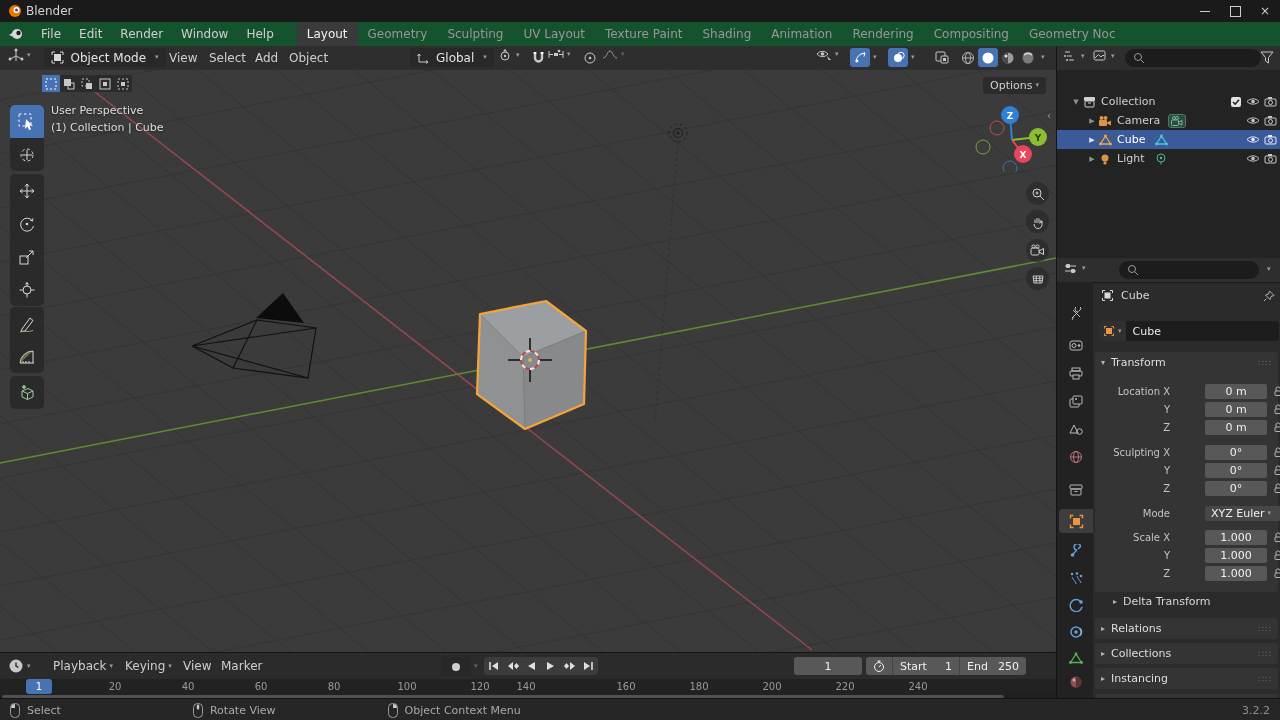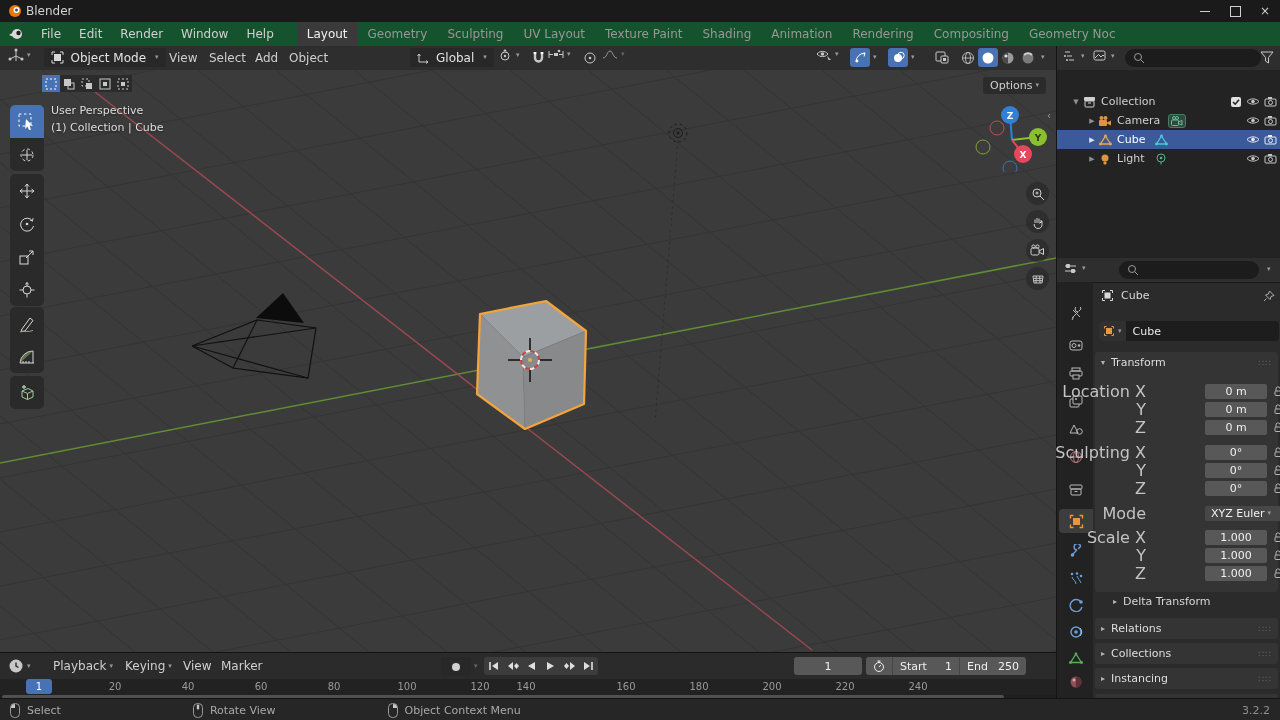--- a/index.html
+++ b/index.html
@@ -53,21 +53,21 @@
   
   #properties{left:1056px;top:258px;width:224px;height:440px;background:#2b2b2b;border-left:1px solid #141414}
   #proptabs{position:absolute;left:0;top:24px;width:36px;height:416px;background:#222}
   .ptab{position:absolute;left:2px;width:34px;height:24px;display:flex;align-items:center;justify-content:center}
   .ptab.active{background:#3d3d3d;border-radius:4px 0 0 4px}
   .panel{position:absolute;left:38px;width:183px;background:#343434;border-radius:3px}
   .panelhdr{height:21px;display:flex;align-items:center;padding:0 6px;color:#dedede;font-size:11px}
   .panelhdr .car{font-size:8px;color:#b5b5b5;margin-right:6px}
   .grip{margin-left:auto;color:#636363;font-size:9px;letter-spacing:1px}
   .trow{position:absolute;height:16px;display:flex;align-items:center}
-  .tlabel{position:absolute;right:132px;color:#c3c3c3;font-size:16px;white-space:nowrap}
+  .tlabel{position:absolute;right:108px;color:#c3c3c3;font-size:10px;white-space:nowrap}
   .tfield{position:absolute;left:110px;width:62px;height:15px;background:#585858;border-radius:2px;
           color:#f0f0f0;font-size:11px;display:flex;align-items:center;justify-content:center}
   .tlock{position:absolute;left:178px}
   
   #timeline{left:0;top:652px;width:1056px;height:46px;background:#2b2b2b;border-top:1px solid #141414}
   #tl-ruler{position:absolute;left:0;top:26px;width:1056px;height:16px;background:#222}
   .tick{position:absolute;top:2px;transform:translateX(-50%);color:#9a9a9a;font-size:10px}
   #playhead{position:absolute;left:26px;top:0px;width:26px;height:15px;background:#4772b3;border-radius:3px;
             color:#fff;font-size:10px;display:flex;align-items:center;justify-content:center}
   #tl-scroll{position:absolute;left:0;top:42px;width:1056px;height:4px;background:#1f1f1f}

